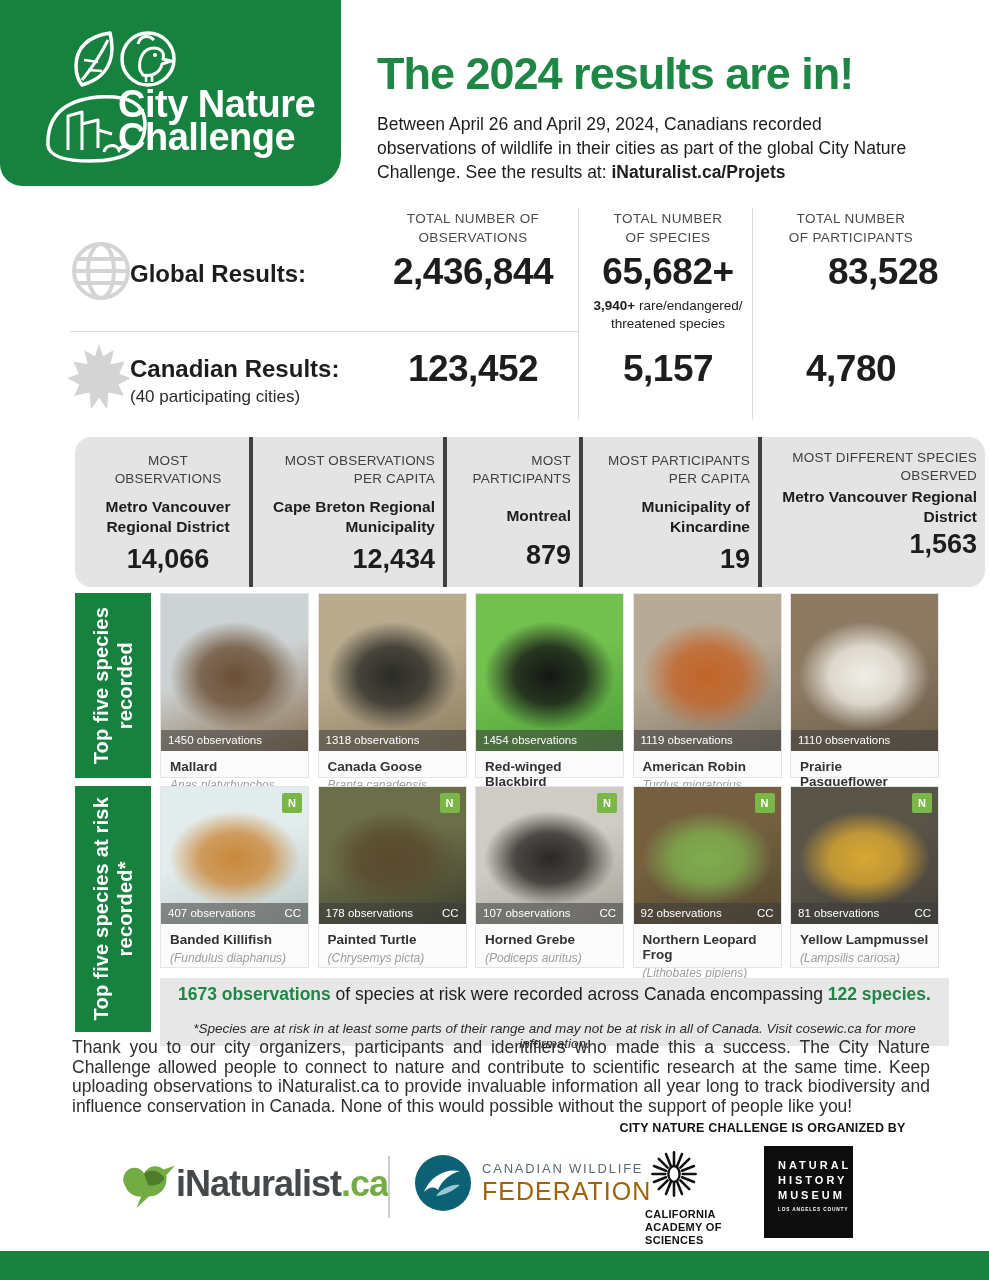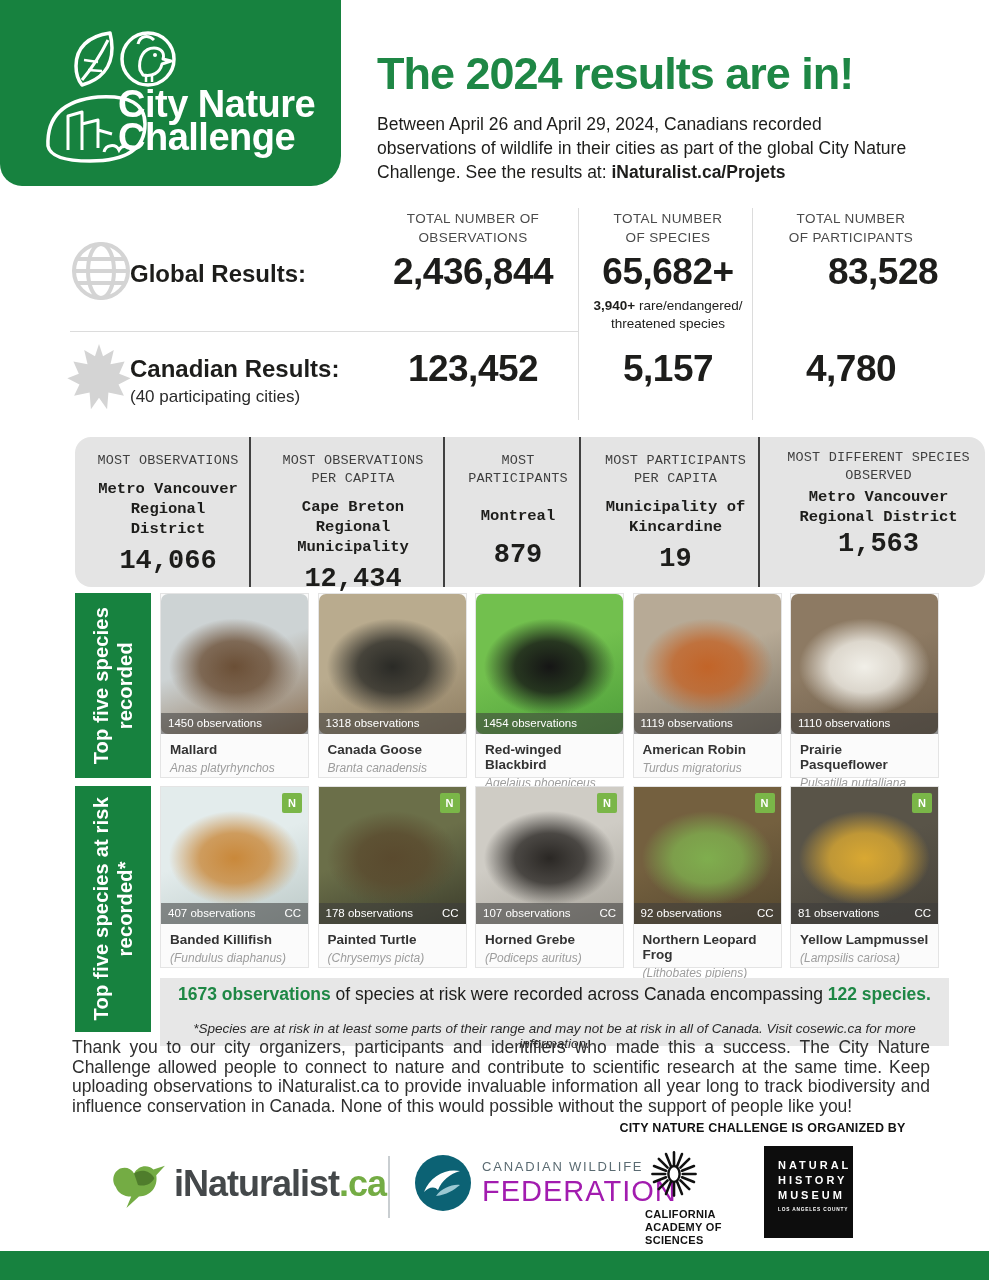--- a/index.html
+++ b/index.html
@@ -32,40 +32,40 @@
   .row-sublabel { position:absolute; font-size:17px; color:#2a2a2a; }
   .big-num { position:absolute; transform:translateX(-50%); font-size:37px; font-weight:bold;
     color:#1d1d1b; letter-spacing:-0.5px; }
   .species-note { position:absolute; left:668px; top:297px; transform:translateX(-50%);
     width:210px; text-align:center; font-size:13.5px; line-height:18px; color:#1d1d1b; }
   .species-note b { font-weight:bold; }
 
   
   .highlights { position:absolute; left:75px; top:437px; width:910px; height:150px;
     background:#e4e4e4; border-radius:16px; display:flex; }
-  .hl-col { padding:15px 8px 0 20px; text-align:center; display:flex; flex-direction:column;font-family:Liberation Mono, monospace; }
-  .hl-col + .hl-col { border-left:2px solid #404040; }
+  .hl-col { padding:15px 8px 0 20px; text-align:center; display:flex; flex-direction:column; }
+  .hl-col + .hl-col { border-left:4px solid #404040;text-align:right; }
   .hl-col:nth-child(1){ width:174px; } .hl-col:nth-child(2){ width:194px; }
   .hl-col:nth-child(3){ width:136px; } .hl-col:nth-child(4){ width:179px; }
   .hl-col:nth-child(5){ width:227px; padding-top:12px; }
   .hl-head { font-size:13.5px; line-height:18px; color:#3f3f3f; letter-spacing:0.2px; }
   .hl-name { font-size:15.5px; line-height:20px; font-weight:bold; color:#1d1d1b; margin-top:9px; }
   .hl-col:nth-child(5) .hl-name { margin-top:2px; }
   .hl-value { font-size:27px; font-weight:bold; color:#1d1d1b; margin-top:7px; }
 
   
   .side-label { position:absolute; left:75px; width:76px; background:var(--brand);
     display:flex; align-items:center; justify-content:center; }
   .side-label span { writing-mode:vertical-rl; transform:rotate(180deg); color:#fff;
     font-weight:bold; font-size:20px; line-height:24px; text-align:center; white-space:pre-line;
     letter-spacing:0.2px; }
   .cards { position:absolute; left:160px; display:flex; gap:8.5px; }
   .card { width:149px; background:#fbfbfb; border:1px solid #e4e4e4; }
   .photo { position:relative; width:100%; }
-  .row1 .photo { height:140px;border-radius:7px; } .row2 .photo { height:137px; }
+  .row1 .photo { height:157px; } .row2 .photo { height:137px; }
   .row1 .card { height:185px; } .row2 .card { height:182px; }
   .obs-bar { position:absolute; left:0; right:0; bottom:0; height:21px;
     background:rgba(60,60,60,0.55); color:#fff; font-size:11.5px; line-height:21px;
     padding:0 7px; display:flex; justify-content:space-between; }
   .n-badge { position:absolute; top:6px; right:6px; width:20px; height:20px;
     background:var(--badge); color:#fff; font-size:11px; font-weight:bold;
     display:flex; align-items:center; justify-content:center; border-radius:2px; }
   .card-name { font-size:13.5px; font-weight:bold; color:#333; margin:8px 9px 0 9px; }
   .card-latin { font-size:12px; font-style:italic; color:#9d9d9d; margin:4px 9px 0 9px; }
 
@@ -76,27 +76,27 @@
   .note-main b { color:var(--heading); font-weight:bold; }
   .note-foot { font-size:13.5px; font-style:italic; color:#2a2a2a; margin-top:16px; }
 
   
   .closing { position:absolute; left:72px; top:1038px; width:858px; font-size:17.5px;
     line-height:19.5px; color:#2f2f2f; text-align:justify; }
 
   
   .organized-by { position:absolute; left:615px; top:1121px; width:295px; text-align:center;
     font-size:12.5px; font-weight:bold; color:#111; letter-spacing:0.2px; }
-  .inat { position:absolute; left:108px; top:1158px; display:flex; align-items:center; gap:8px; }
+  .inat { position:absolute; left:118px; top:1158px; display:flex; align-items:center; }
   .inat-text { font-size:36px; font-weight:bold; color:#44484a; letter-spacing:-1px; }
   .inat-text .tld { color:#74ac44; }
   .logo-sep { position:absolute; left:388px; top:1156px; width:2px; height:62px; background:#c9ced1; }
   .cwf { position:absolute; left:414px; top:1154px; display:flex; align-items:center; gap:10px; }
   .cwf-l1 { font-size:13px; letter-spacing:1.8px; color:#5b6b72; }
-  .cwf-l2 { font-size:29px; letter-spacing:1px; color:#a21caf; margin-top:1px; }
+  .cwf-l2 { font-size:25px; letter-spacing:1px; color:#a16207; margin-top:1px; }
   .cas { position:absolute; left:645px; top:1146px; width:112px; }
   .cas-text { font-size:11px; font-weight:bold; line-height:13px; color:#111; margin-top:2px;
     white-space:pre-line; letter-spacing:0.3px; }
   .nhm { position:absolute; left:764px; top:1146px; width:89px; height:92px; background:#0d0d0d;
     color:#fff; padding:12px 0 0 14px; }
   .nhm-line { font-size:11px; font-weight:bold; letter-spacing:3px; line-height:15px; }
   .nhm-sub { font-size:4.8px; font-weight:bold; letter-spacing:0.8px; margin-top:4px; }
   .bottom-bar { position:absolute; left:0; top:1251px; width:989px; height:29px; background:var(--brand); }
 
   svg { display:block; }

